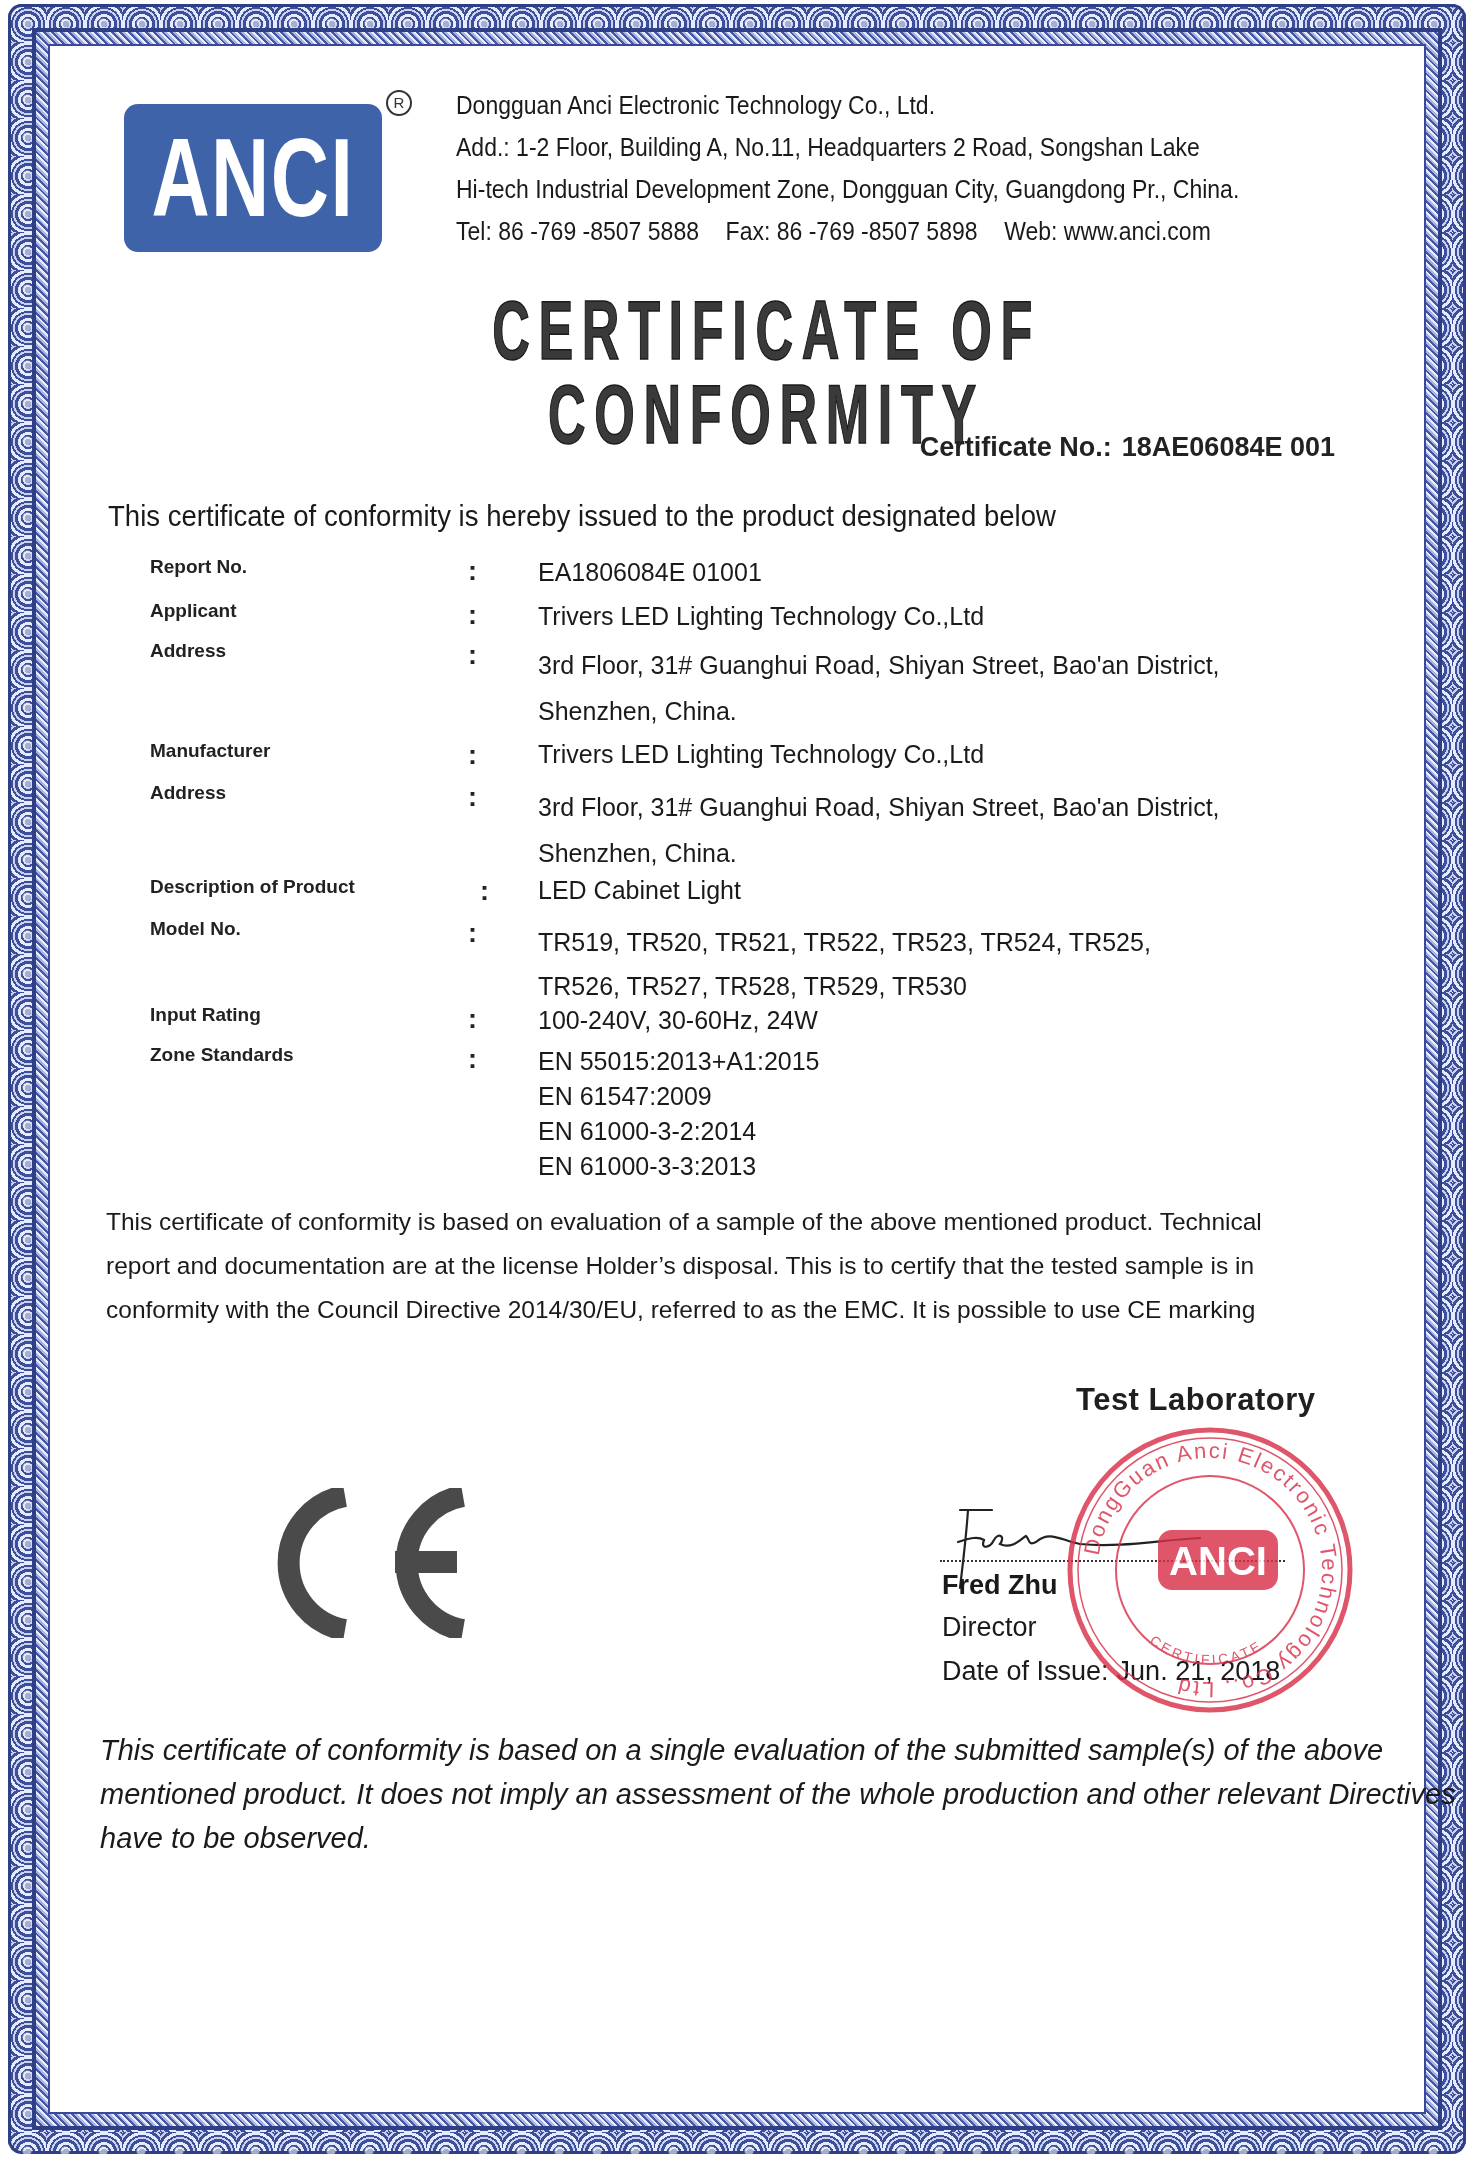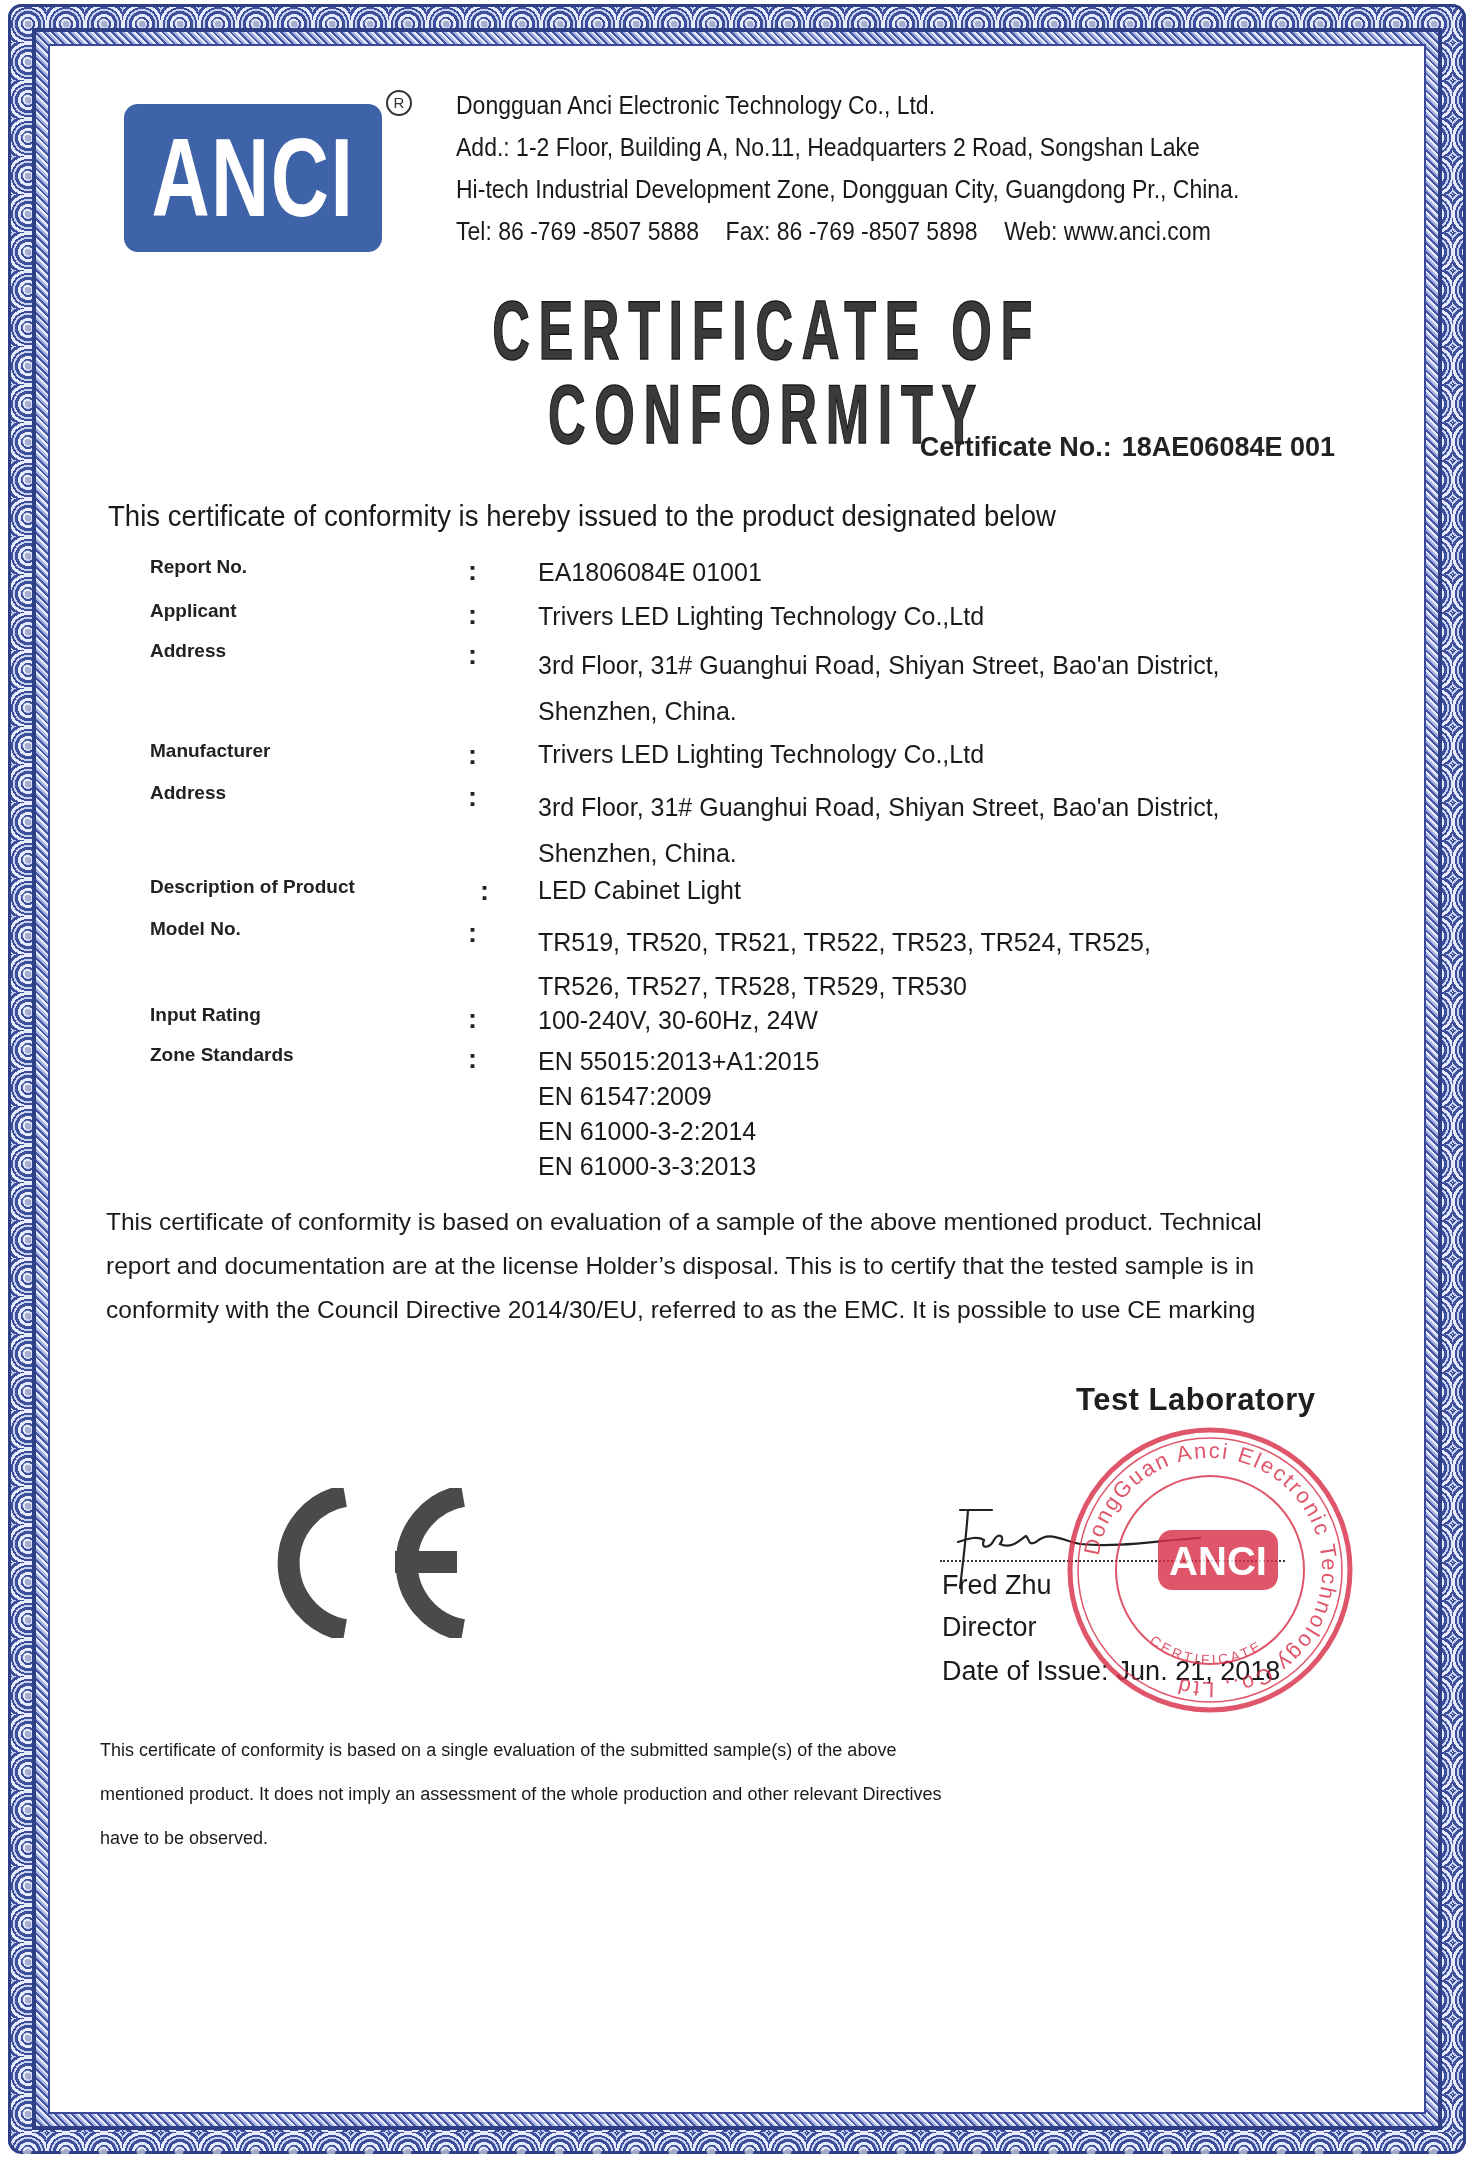--- a/index.html
+++ b/index.html
@@ -83,35 +83,35 @@
   .f-values div { white-space: nowrap; }
 
   
   .para1 {
     position: absolute; left: 106px; top: 1200px; width: 1260px;
     font-size: 24.5px; line-height: 44px; color: #1a1a1a;
   }
   .para1 div, .para2 div { white-space: nowrap; }
   .para2 {
     position: absolute; left: 100px; top: 1728px; width: 1260px;
-    font-size: 18px; line-height: 44px; color: #1a1a1a;
+    font-size: 29px; line-height: 44px; color: #1a1a1a; font-style: italic;
   }
 
   
   .ce-mark { position: absolute; left: 250px; top: 1488px; width: 230px; height: 150px; }
 
   
   .test-lab {
     position: absolute; left: 1076px; top: 1382px;
     font-size: 31px; font-weight: 700; color: #1f1f1f; letter-spacing: 0.5px;
   }
   .sig-line {
     position: absolute; left: 940px; top: 1560px; width: 345px; border-top: 2px dotted #333;
   }
-  .signer-name { position: absolute; left: 942px; top: 1570px; font-size: 27px; color: #1a1a1a; }
+  .signer-name { position: absolute; left: 942px; top: 1570px; font-size: 27px; color: #1a1a1a; font-weight: bold; }
   .signer-title { position: absolute; left: 942px; top: 1612px; font-size: 27px; color: #1a1a1a; }
   .issue-date { position: absolute; left: 942px; top: 1656px; font-size: 27px; color: #1a1a1a; white-space: nowrap; }
   .issue-date .lbl { margin-right: 8px; }
   .signature-svg { position: absolute; left: 940px; top: 1500px; width: 320px; height: 90px; }
   .stamp-svg { position: absolute; left: 1060px; top: 1420px; width: 300px; height: 300px; opacity: 0.82; }
 </style>
 </head>
 <body>
 
 <div class="border-outer"></div>

